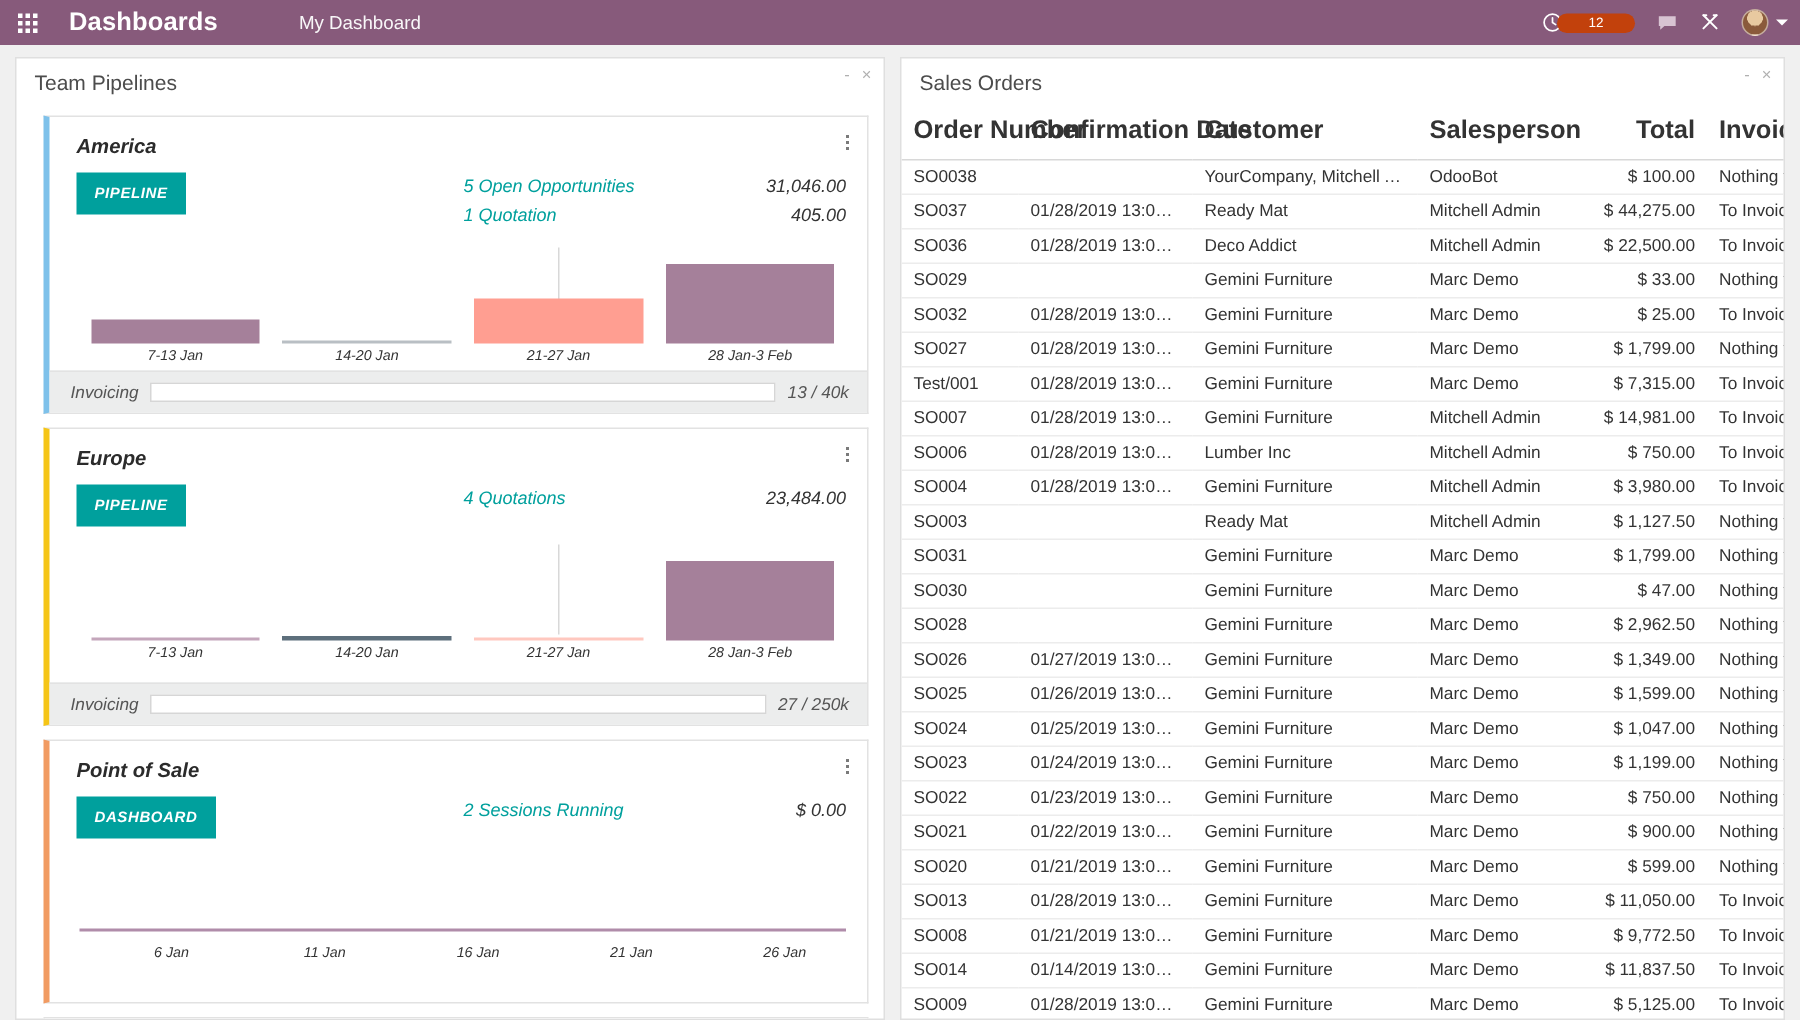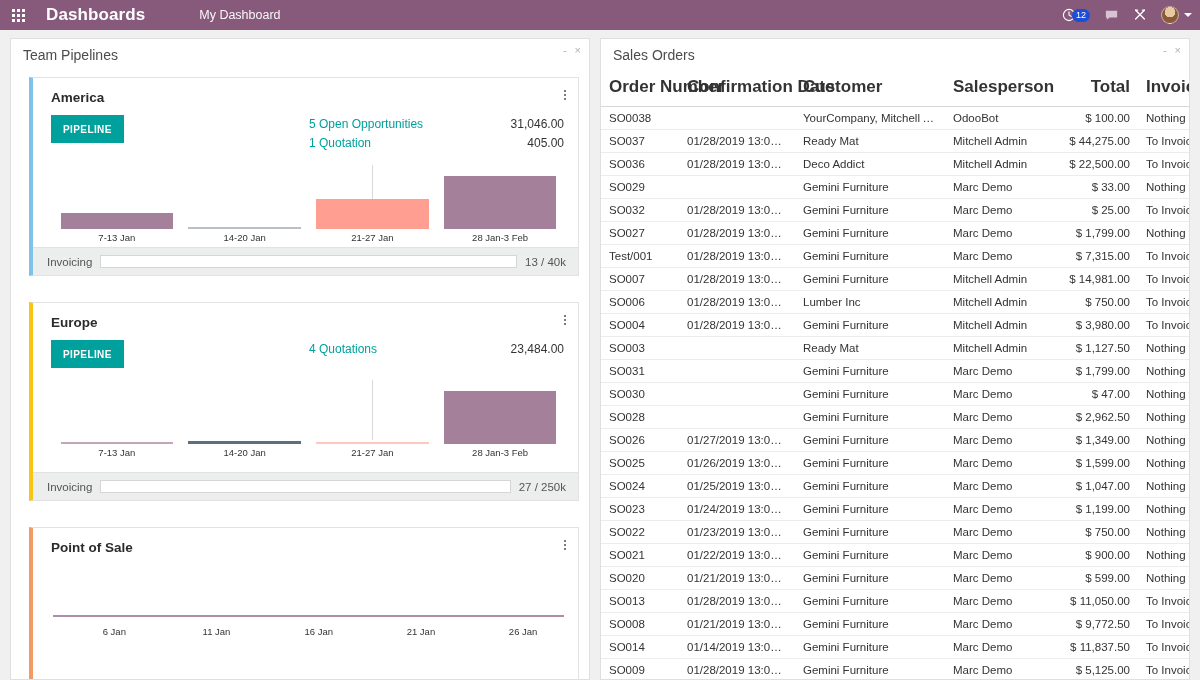--- a/index.html
+++ b/index.html
@@ -15,22 +15,22 @@
     display: flex; align-items: center; position: relative;
   }
   .apps-grid { width: 36px; display: flex; justify-content: center; align-items: center; cursor: pointer; }
   .apps-grid .dots { display: grid; grid-template-columns: repeat(3, 3px); grid-template-rows: repeat(3, 3px); gap: 2px; }
   .apps-grid .dots i { display: block; width: 3px; height: 3px; background: #fff; }
   .brand { font-size: 17px; font-weight: bold; letter-spacing: .1px; margin-left: 10px; cursor: pointer; }
   .breadcrumb { font-size: 12.5px; margin-left: 54px; opacity: .95; cursor: pointer; }
   .topright { position: absolute; right: 8px; top: 0; height: 30px; display: flex; align-items: center; gap: 14px; }
   .tr-item { display: flex; align-items: center; cursor: pointer; position: relative; }
   .act-badge {
-    background: #1d4ed8; color: #fff; font-size: 9px; font-weight: normal;
-    border-radius: 8px; padding: 1px 4px; margin-left: -4px; line-height: 11px;
+    background: #c2410c; color: #fff; font-size: 9px; font-weight: normal;
+    border-radius: 8px; padding: 1px 21px; margin-left: -4px; line-height: 11px;
   }
   .avatar {
     width: 18px; height: 18px; border-radius: 50%;
     background: radial-gradient(circle at 50% 32%, #e8c9a0 0 38%, #8a5a3b 39% 100%);
     border: 1px solid rgba(255,255,255,.5);
   }
   .caret { width: 0; height: 0; border-left: 4px solid transparent; border-right: 4px solid transparent; border-top: 4px solid #fff; margin-left: 5px; }
 
   
   .workspace { display: flex; gap: 0; height: 650px; padding: 8px 10px 0 10px; }
@@ -43,21 +43,21 @@
     height: 32px; display: flex; align-items: center; padding: 0 12px;
     font-size: 14px; color: #4c4c4c; position: relative;
   }
   .panel-actions { position: absolute; right: 8px; top: 5px; display: flex; gap: 8px; align-items: center; color: #b0b0b0; font-size: 11px; }
   .panel-actions span { cursor: pointer; }
 
   
   .cards { padding: 6px 10px 0 18px; height: 612px; overflow: hidden; }
   .card {
     border: 1px solid #e2e2e2; border-left-width: 4px; background: #fff;
-    margin-bottom: 26px; position: relative; height: 199px;
+    margin-bottom: 9px; position: relative; height: 199px; font-style: italic;
   }
   .card.pos { height: 176px; }
   .card-title { font-size: 13.5px; font-weight: bold; color: #2b2b2b; padding: 12px 0 0 18px; }
   .kebab { position: absolute; right: 12px; top: 12px; cursor: pointer; display: flex; flex-direction: column; gap: 2px; align-items: center; }
   .kebab i { width: 2px; height: 2px; background: #7a7a7a; display: block; }
   .card-body { display: flex; padding: 10px 14px 0 18px; }
   .pill {
     background: #00a09d; color: #fff; font-size: 10px; font-weight: bold;
     letter-spacing: .4px; padding: 7px 12px; cursor: pointer; height: 28px;
     display: inline-flex; align-items: center;
@@ -235,20 +235,29 @@
             <span class="inv-val">27 / 250k</span>
           </div>
         </div>
         <div class="card pos" style="border-left-color: rgb(241, 155, 98);">
           <div class="card-title">Point of Sale</div>
           <div class="kebab">
             <i></i>
             <i></i>
             <i></i>
           </div>
+          <div class="card-body">
+            <div class="pill">DASHBOARD</div>
+            <div class="stats">
+              <div class="stat-row">
+                <span class="stat-label">2 Sessions Running</span>
+                <span class="stat-val">$ 0.00</span>
+              </div>
+            </div>
+          </div>
           <div class="pos-chart">
             <div class="pos-line" style="background: rgb(176, 140, 170);"></div>
             <div class="tick-line" style="left: 50%; top: -14px; height: 54px;"></div>
             <div class="bar-label" style="left: 4%; width: 16%; bottom: 2px;">6 Jan</div>
             <div class="bar-label" style="left: 24%; width: 16%; bottom: 2px;">11 Jan</div>
             <div class="bar-label" style="left: 44%; width: 16%; bottom: 2px;">16 Jan</div>
             <div class="bar-label" style="left: 64%; width: 16%; bottom: 2px;">21 Jan</div>
             <div class="bar-label" style="left: 84%; width: 16%; bottom: 2px;">26 Jan</div>
           </div>
         </div>

